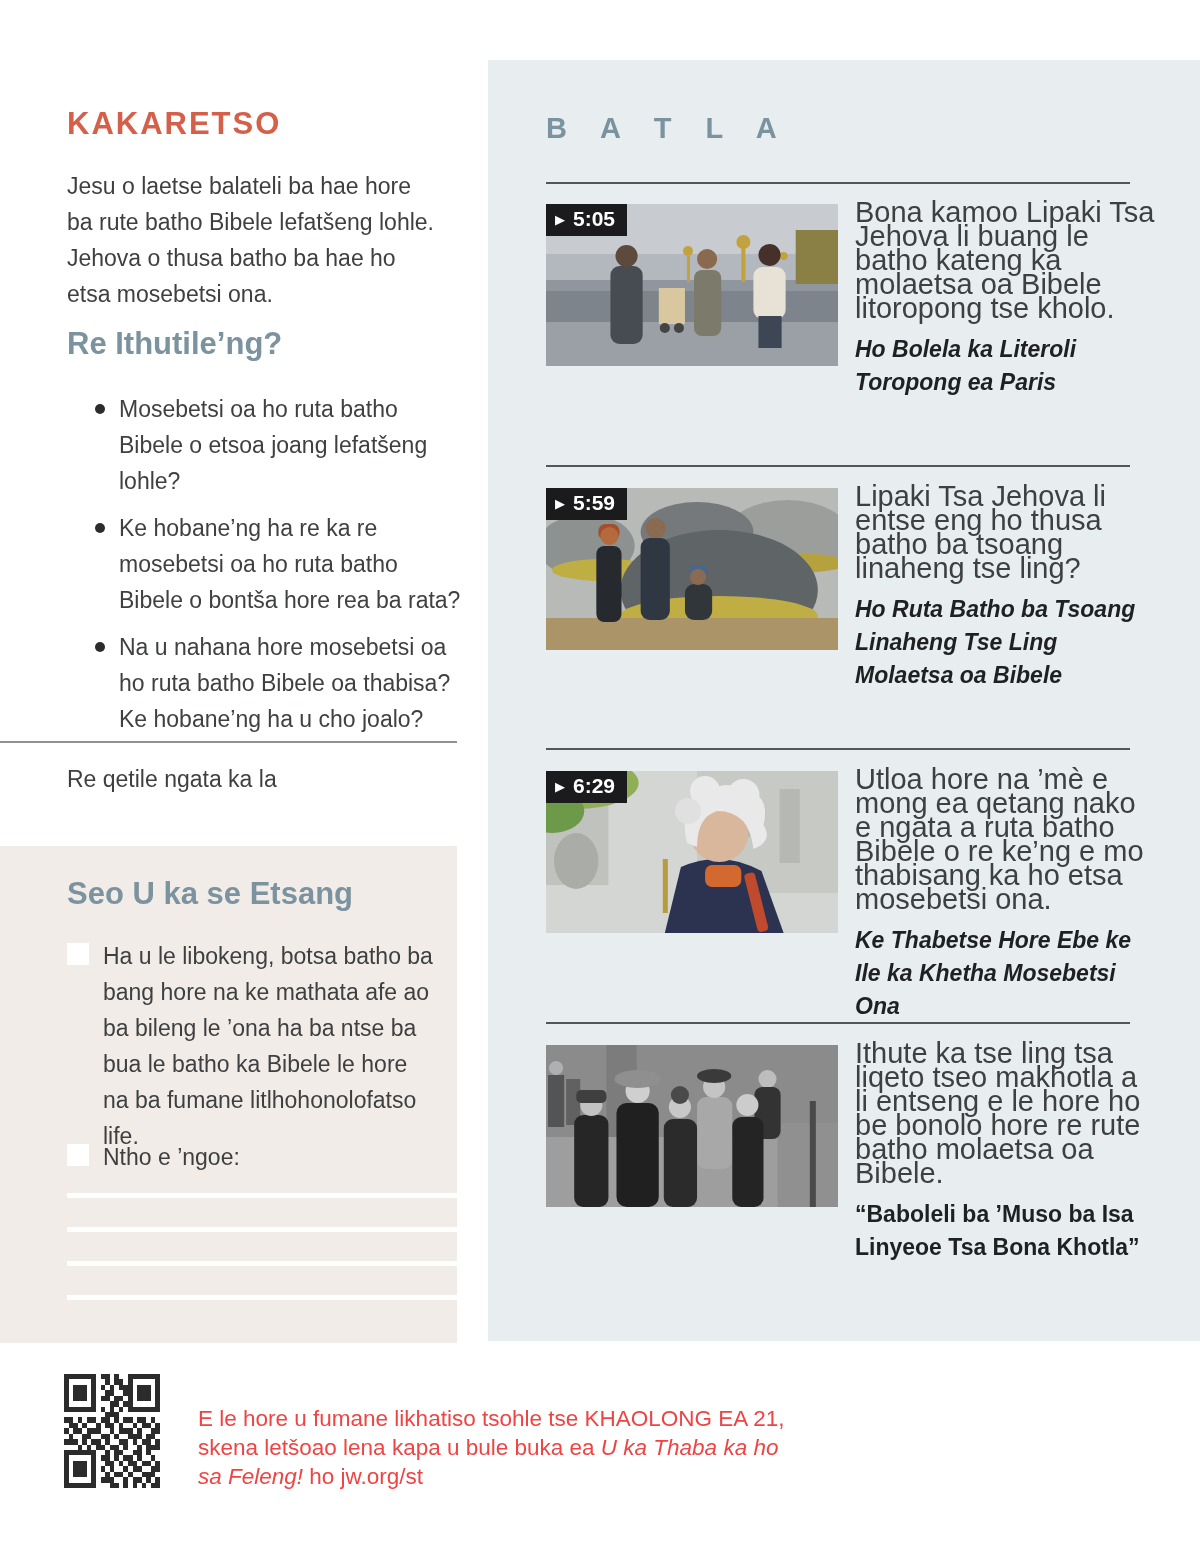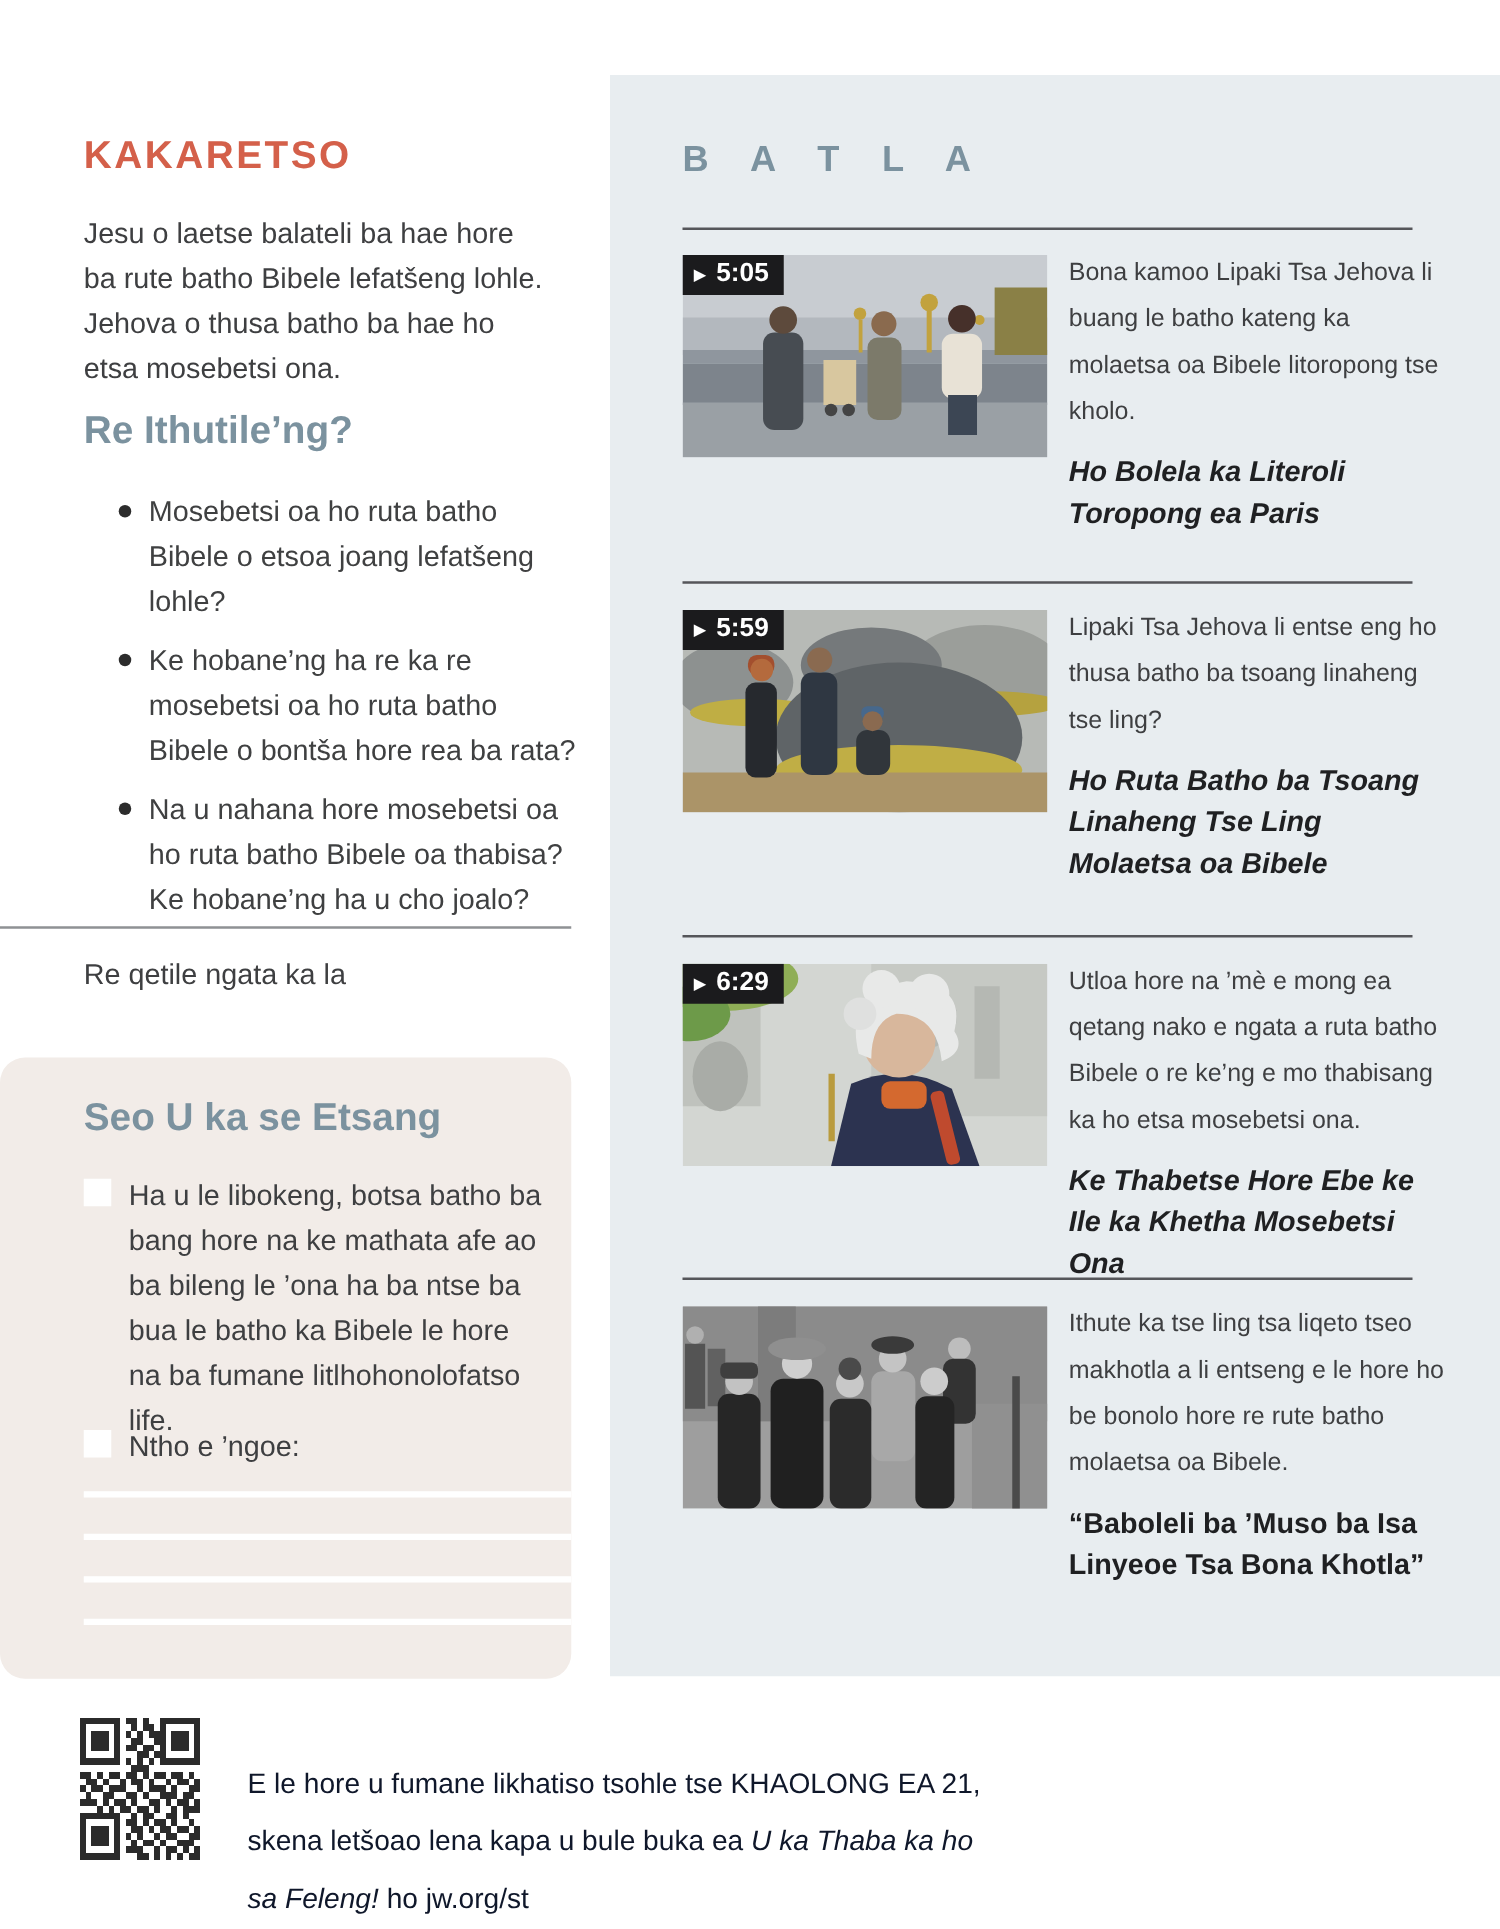--- a/index.html
+++ b/index.html
@@ -23,29 +23,29 @@
   .panel{background:#e8edf0;}
   .h-batla{font-size:29px;font-weight:bold;letter-spacing:13px;color:#7b929f;}
   .sep{width:584px;border-top:2px solid #55565a;}
   .thumb{width:292px;height:162px;overflow:hidden;}
   .thumb svg{display:block;width:100%;height:100%;}
   .badge{position:absolute;top:0;left:0;background:#1b1b1d;color:#ffffff;
          font-size:21px;font-weight:bold;padding:3px 12px 5px 9px;
          display:flex;align-items:center;gap:8px;}
   .badge .play{font-size:13px;line-height:1;}
   .vtext{width:302px;}
-  .desc{font-size:20px;line-height:37px;color:#3e3f41;}
+  .desc{font-size:29px;line-height:24px;color:#3e3f41;}
   .vtitle{font-size:23px;line-height:33px;font-weight:bold;font-style:italic;color:#1f2022;margin-top:13px;}
   .vtitle.upright{font-style:normal;}
   .vsource{font-size:21px;line-height:31px;color:#2a2b2d;margin-top:2px;}
   .vsource .ital{font-style:italic;}
 
   
   .qr svg{display:block;width:100%;height:100%;fill:#2b2b2b;}
-  .footer-txt{font-size:22.5px;line-height:46px;color:#0f172a;}
+  .footer-txt{font-size:22.5px;line-height:29px;color:#ef4444;}
   .footer-txt .ital{font-style:italic;}
 </style>
 </head>
 <body>
 
 <div class="page">
 
   <div class="abs h-orange" style="left:67px;top:106px;">KAKARETSO</div>
 
   <div class="abs body-txt" style="left:67px;top:168px;width:368px;">Jesu o laetse balateli ba hae hore ba rute batho Bibele lefatšeng lohle. Jehova o thusa batho ba hae ho etsa mosebetsi ona.</div>
@@ -55,21 +55,21 @@
   <ul class="abs qlist" style="left:93px;top:391px;width:368px;">
     <li>Mosebetsi oa ho ruta batho Bibele o etsoa joang lefatšeng lohle?</li>
     <li>Ke hobane’ng ha re ka re mosebetsi oa ho ruta batho Bibele o bontša hore rea ba rata?</li>
     <li>Na u nahana hore mosebetsi oa ho ruta batho Bibele oa thabisa? Ke hobane’ng ha u cho joalo?</li>
   </ul>
 
   <div class="abs divider" style="left:0;top:741px;width:457px;"></div>
 
   <div class="abs body-txt" style="left:67px;top:761px;width:380px;">Re qetile ngata ka la</div>
 
-  <div class="abs todo-box" style="left:0;top:846px;width:457px;height:497px;border-radius:20px;">
+  <div class="abs todo-box" style="left:0;top:846px;width:457px;height:497px;">
     <div class="abs h-slate" style="left:67px;top:30px;">Seo U ka se Etsang</div>
 
     <div class="abs chk" style="left:67px;top:97px;"></div>
     <div class="abs body-txt" style="left:103px;top:92px;width:336px;">Ha u le libokeng, botsa batho ba bang hore na ke mathata afe ao ba bileng le ’ona ha ba ntse ba bua le batho ka Bibele le hore na ba fumane litlhohonolofatso life.</div>
 
     <div class="abs chk" style="left:67px;top:298px;"></div>
     <div class="abs body-txt" style="left:103px;top:293px;width:336px;">Ntho e ’ngoe:</div>
 
     <div class="abs write-line" style="left:67px;top:347px;width:390px;"></div>
     <div class="abs write-line" style="left:67px;top:381px;width:390px;"></div>

